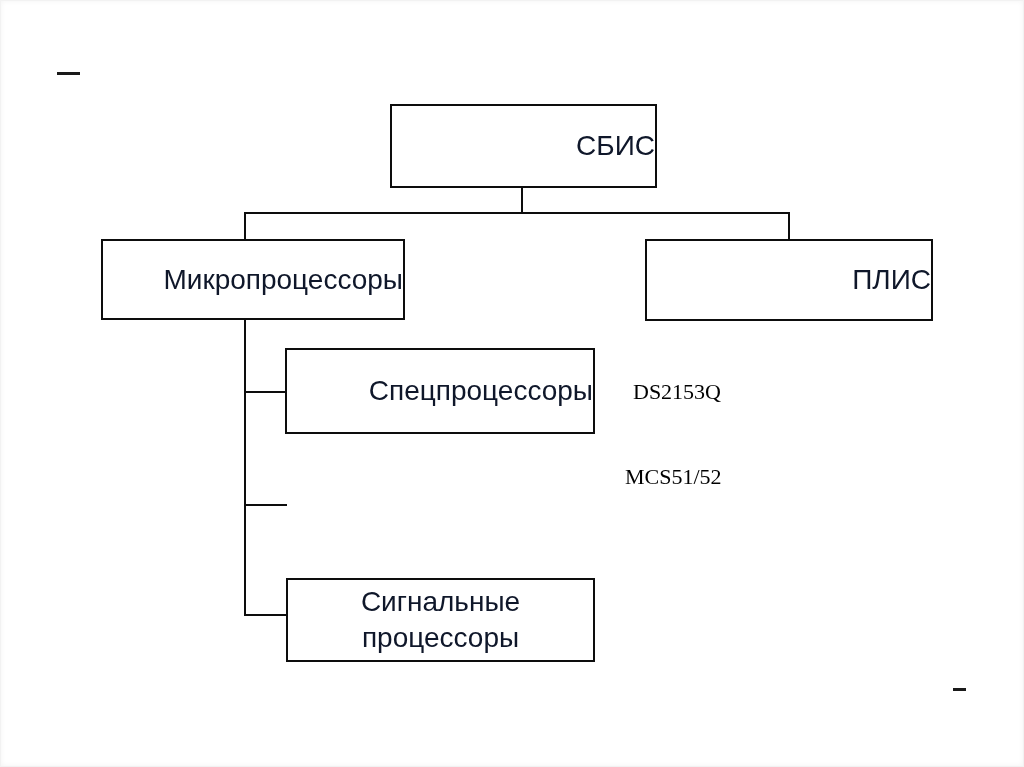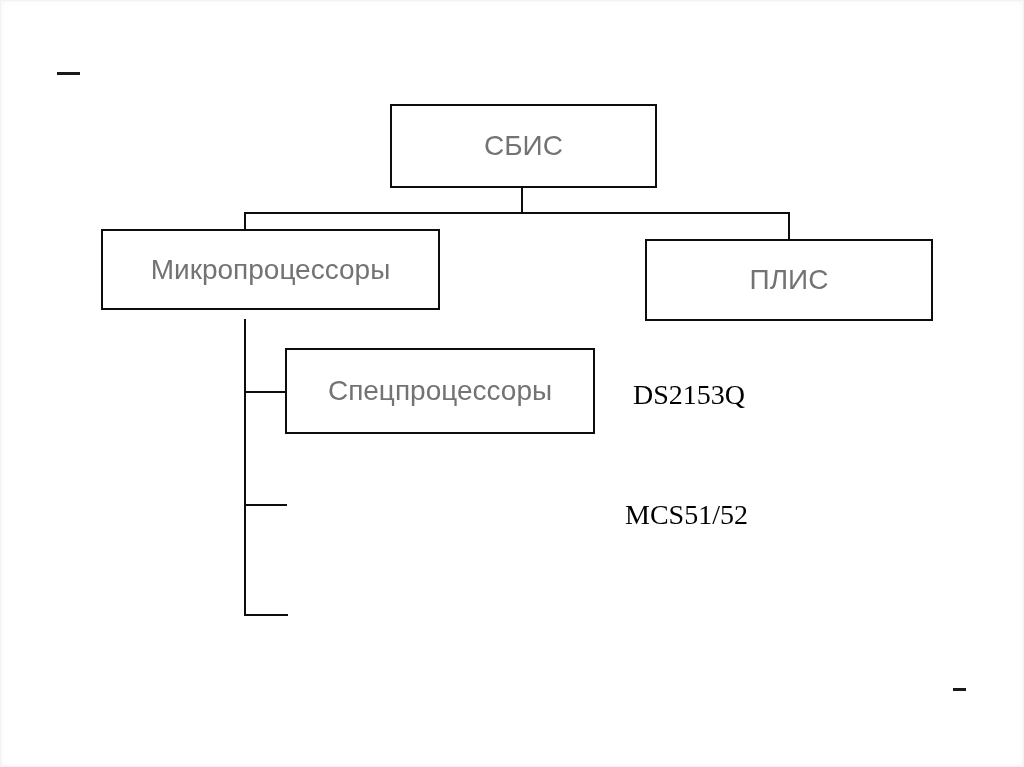--- a/index.html
+++ b/index.html
@@ -17,60 +17,60 @@
     overflow: hidden;
     box-shadow: inset 0 0 0 1px #f2f2f2, inset 0 0 6px #f0f0f0;
   }
   .node {
     position: absolute;
     box-sizing: border-box;
     border: 2px solid #0d0d0d;
     background: #ffffff;
     display: flex;
     align-items: center;
-    justify-content: center;
+    justify-content: flex-end;
     text-align: center;
     font-size: 28px;
     line-height: 1.28;
-    color: #737373;
+    color: #0f172a;
   }
   .conn {
     position: absolute;
     background: #0d0d0d;
   }
   .annotation {
     position: absolute;
     font-family: "Liberation Serif", serif;
-    font-size: 28px;
+    font-size: 22px;
     color: #000000;
     white-space: nowrap;
   }
   .dash {
     position: absolute;
     background: #1a1a1a;
   }
   
   .n-root   { left: 390px; top: 104px; width: 267px; height: 84px; }
-  .n-micro  { left: 101px; top: 229px; width: 339px; height: 81px; }
+  .n-micro  { left: 101px; top: 239px; width: 304px; height: 81px; }
   .n-plis   { left: 645px; top: 239px; width: 288px; height: 82px; }
   .n-spec   { left: 285px; top: 348px; width: 310px; height: 86px; }
   .n-mcu    { left: 285px; top: 464px; width: 310px; height: 82px; }
   .n-dsp    { left: 286px; top: 578px; width: 309px; height: 84px; padding: 0 22px; }
   
   .c-root-v  { left: 521px; top: 188px; width: 2px;   height: 26px; }
   .c-main-h  { left: 244px; top: 212px; width: 546px; height: 2px;  }
   .c-left-v  { left: 244px; top: 212px; width: 2px;   height: 27px; }
   .c-right-v { left: 788px; top: 212px; width: 2px;   height: 27px; }
   .c-trunk-v { left: 244px; top: 319px; width: 2px;   height: 297px; }
   .c-stub1-h { left: 244px; top: 391px; width: 43px;  height: 2px;  }
   .c-stub2-h { left: 244px; top: 504px; width: 43px;  height: 2px;  }
   .c-stub3-h { left: 244px; top: 614px; width: 44px;  height: 2px;  }
   
   .a-spec { left: 633px; top: 379px; }
-  .a-mcu  { left: 625px; top: 499px; text-align: center; }
+  .a-mcu  { left: 625px; top: 464px; text-align: center; }
   .a-dsp  { left: 657px; top: 605px; }
   
   .dash-tl { left: 57px;  top: 72px;  width: 23px; height: 3px; }
   .dash-br { left: 953px; top: 688px; width: 13px; height: 3px; }
 </style>
 </head>
 <body>
 
 <div class="canvas">
 
@@ -96,17 +96,20 @@
 
   <div class="node n-spec">
     <span>Спецпроцессоры</span>
   </div>
 
   <div class="node n-plis">
     <span>ПЛИС</span>
   </div>
 
 
+  <div class="node n-dsp">
+    <span>Сигнальные процессоры</span>
+  </div>
 
   <div class="annotation a-spec">DS2153Q</div>
   <div class="annotation a-mcu">MCS51/52</div>
 
 </div>
 
 </body></html>

